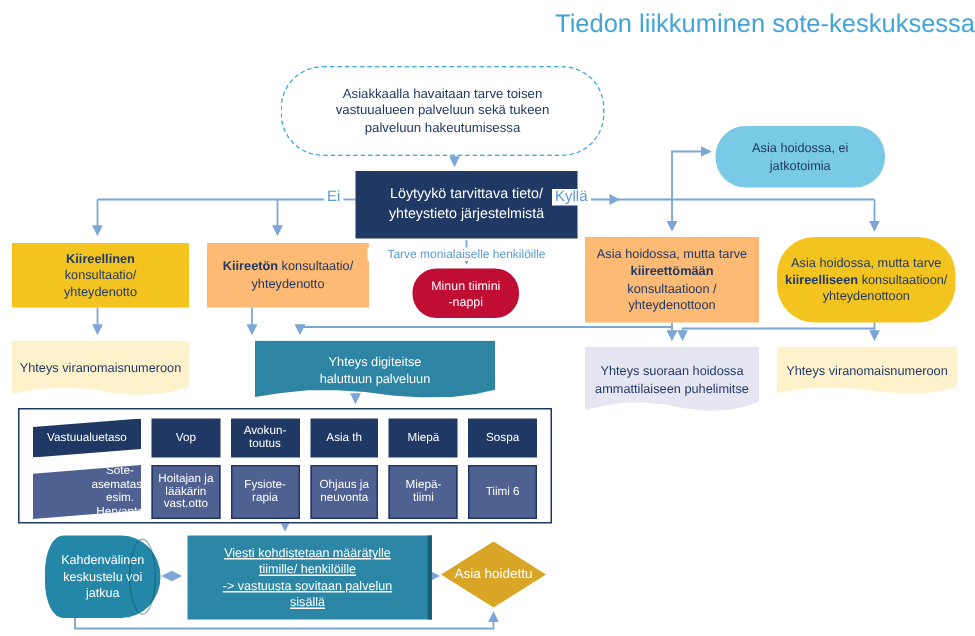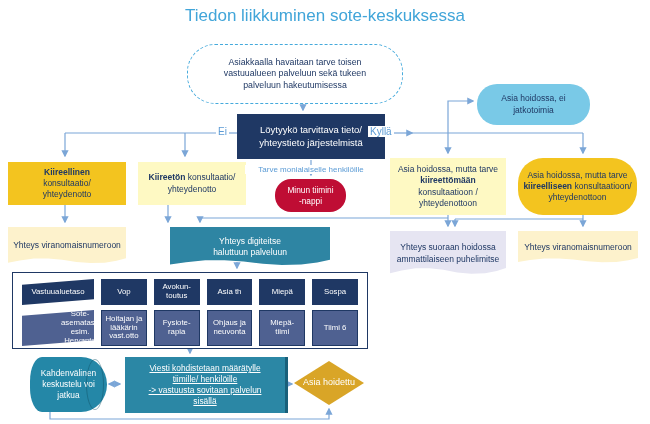--- a/index.html
+++ b/index.html
@@ -1,26 +1,26 @@
 <!DOCTYPE html>
 <html><head>
 <meta charset="utf-8">
 <style>
   html,body{margin:0;padding:0;background:#fff;}
   #stage{position:relative;width:650px;height:424px;background:#fff;overflow:hidden;
          font-family:"Liberation Sans",sans-serif;color:#1f3864;}
   .t{white-space:pre-line;}
   .box{position:absolute;box-sizing:border-box;display:flex;align-items:center;justify-content:center;
        text-align:center;font-size:8.5px;line-height:1.3;color:#1f3864;white-space:pre-line;z-index:2;}
-  .title{position:absolute;top:6px;left:0;width:100%;text-align:center;font-size:17px;
+  .title{position:absolute;top:6px;left:0;width:100%;text-align:right;font-size:17px;
          color:#41a5d9;z-index:2;}
   .cloud{border:1.6px dashed #45aadc;border-radius:28px;background:#fff;font-size:8.8px;}
   .navy{background:#1f3864;color:#fff;font-size:9.5px;}
   .gold{background:#f3c41f;}
-  .lav{background:#fef9c3;}
+  .lav{background:#fdba74;}
   .lty{background:#fdf2cc;}
   .grayl{background:#e6e5f2;}
   .tealbx{background:#2e85a3;color:#fff;}
   .pillblue{background:#79c9e7;border-radius:20px;}
   .pillred{background:#bf0d34;color:#fff;border-radius:16px;font-size:8.3px;}
   .doc{clip-path:polygon(0% 0%,100% 0%,100% 82%,92% 89%,82% 94%,70% 95%,58% 92%,46% 86%,34% 83%,22% 83%,10% 88%,0% 94%);}
   .flowlabel{position:absolute;z-index:3;background:#fff;color:#5b9bd5;font-size:10px;padding:0 2px;}
   .smalllabel{position:absolute;z-index:3;background:#fff;color:#5b9bd5;font-size:8px;text-align:center;}
   .gridbox{position:absolute;z-index:2;border:1.5px solid #1f3864;background:#fff;
            display:grid;grid-template-columns:72px repeat(5,1fr);grid-template-rows:26px 36px;

